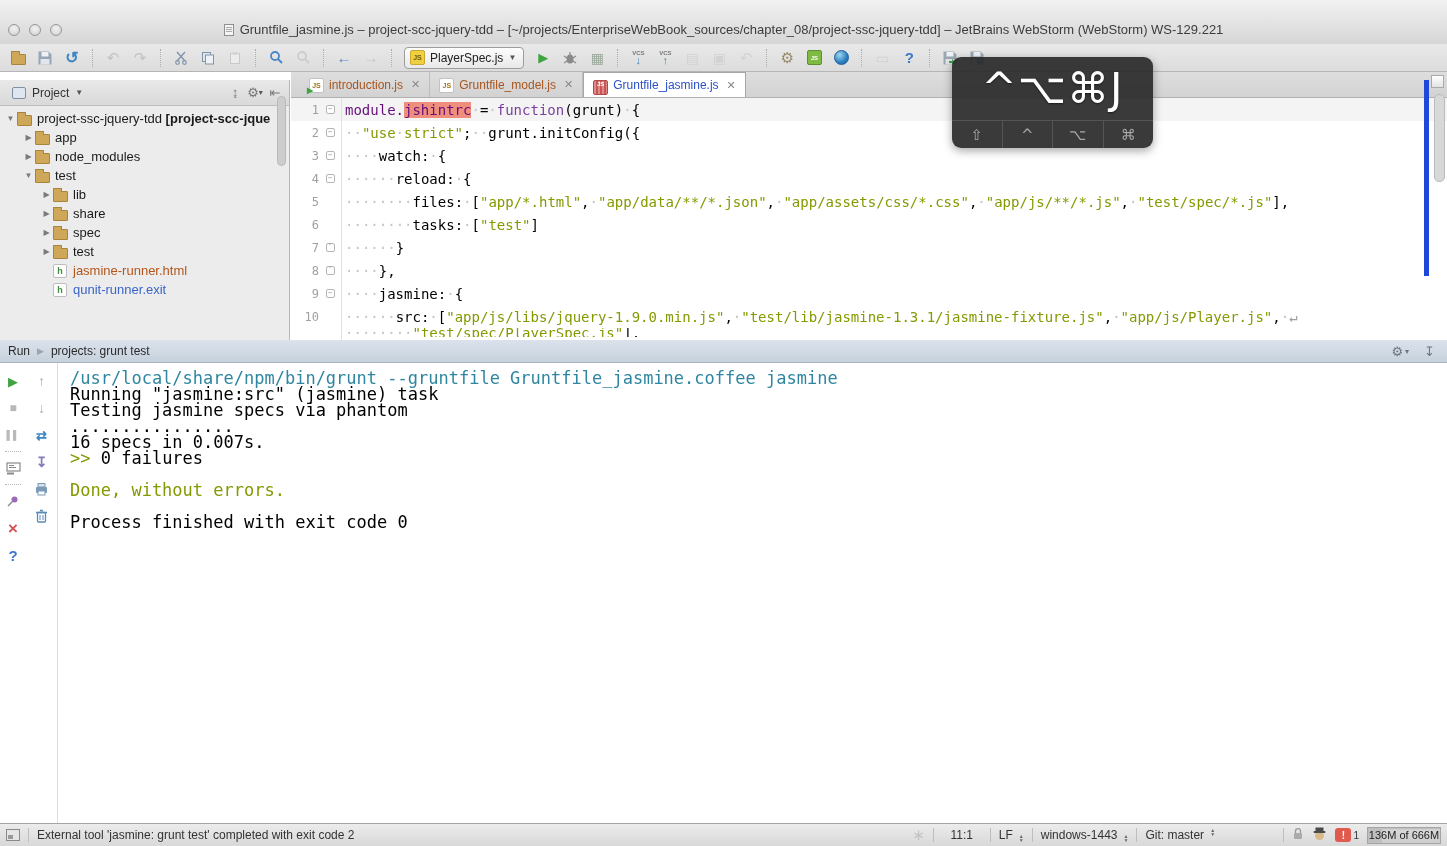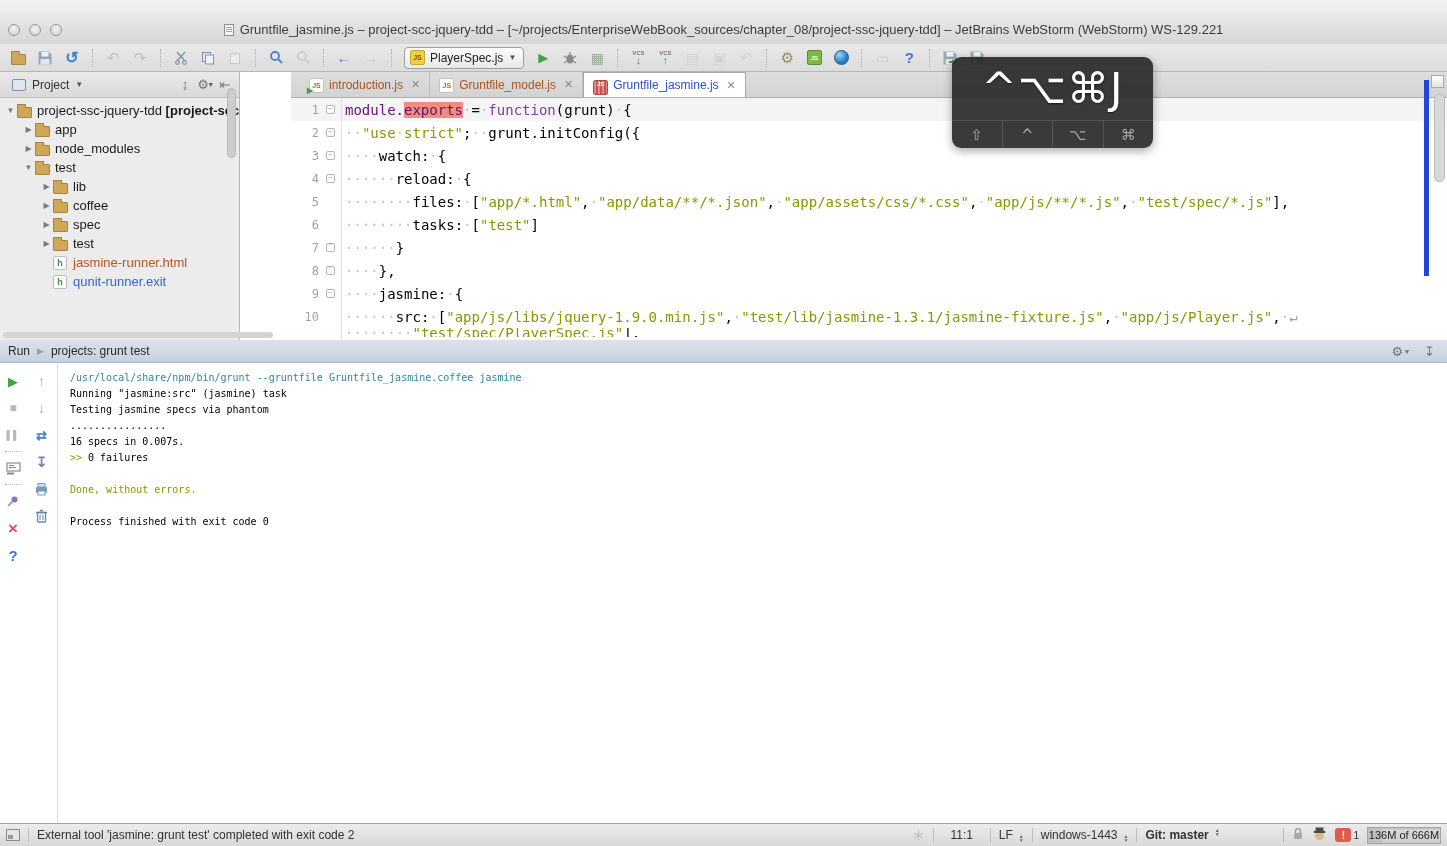--- a/index.html
+++ b/index.html
@@ -38,21 +38,21 @@
   .jsbadge.yellow { background:#f0d040; border-color:#c9a92c; color:#6a5a10; }
   .jsbadge .runov { position:absolute; left:-3px; bottom:-3px; font-size:8px; color:#3fa33f; }
   .tdbadge { display:inline-flex; align-items:flex-start; justify-content:center; width:15px; height:15px; border-radius:2px;
     background:repeating-linear-gradient(90deg,#e08a8a 0 2px,#c95454 2px 4px); border:1px solid #b04848;
     font-size:6px; font-weight:bold; color:#fff; }
   .sphere { width:15px; height:15px; border-radius:50%; background:radial-gradient(circle at 35% 30%, #9fd8f0, #2d7fc1 60%, #1b5e9e); border:1px solid #1b5e9e; }
 
   
   .main { position:absolute; left:0; top:72px; width:1447px; height:268px; }
 
-  .project-panel { position:absolute; left:0; top:0; width:240px; height:268px; background:#ececec; border-right:1px solid #b6b6b6; }
+  .project-panel { position:absolute; left:0; top:8px; width:290px; height:268px; background:#ececec; border-right:1px solid #b6b6b6; }
   .panel-header { height:26px; background:linear-gradient(#e9e9e9,#d9d9d9); border-bottom:1px solid #bdbdbd;
     display:flex; align-items:center; font-size:12px; color:#333; padding:0 4px; }
   .panel-title-btn { display:flex; align-items:center; gap:6px; padding:2px 8px; }
   .ph-icon { width:14px; height:12px; border:1px solid #7f8fa4; background:#dfe6f0; border-radius:2px; }
   .ph-caret { font-size:8px; color:#555; }
   .panel-header .spacer { flex:1; }
   .ph-btn { width:20px; height:20px; display:flex; align-items:center; justify-content:center; color:#787878; font-size:13px; }
 
   .tree { position:absolute; left:0; top:26px; right:0; bottom:0; overflow:hidden; font-size:13px; color:#1a1a1a; padding-top:3px; }
   .trow { height:19px; display:flex; align-items:center; white-space:nowrap; }
@@ -100,21 +100,21 @@
   .run-header .spacer { flex:1; }
   .rh-btn { display:flex; align-items:center; color:#6d7681; font-size:13px; gap:2px; padding:0 4px; }
   .rh-caret { font-size:8px; }
 
   .run-body { position:absolute; left:0; top:23px; right:0; bottom:0; display:flex; }
   .rtb { width:26px; padding-top:9px; display:flex; flex-direction:column; align-items:center; gap:9px; flex:none; }
   .rtb2 { width:32px; border-right:1px solid #dcdcdc; }
   .ricon { width:20px; height:18px; display:flex; align-items:center; justify-content:center; }
   .dotsep { width:16px; border-top:1px dotted #bbb; margin:-2px 0; }
 
-  .console { flex:1; padding:7px 0 0 12px; font-family:"DejaVu Sans Mono","Liberation Mono",monospace; font-size:10px; line-height:16px; white-space:pre; }
+  .console { flex:1; padding:7px 0 0 12px; font-family:"DejaVu Sans Mono","Liberation Mono",monospace; font-size:17px; line-height:16px; white-space:pre; }
   .cmd { color:#2e86a0; }
   .grn { color:#859900; }
 
   
   .statusbar { position:absolute; left:0; top:823px; width:1447px; height:23px;
     background:linear-gradient(#ececec,#d8d8d8); border-top:1px solid #a5a5a5;
     display:flex; align-items:center; font-size:12px; color:#333; padding:0 6px; gap:8px; }
   .sb-sep { width:1px; height:14px; background:#bdbdbd; }
   .sb-toggle { width:14px; height:12px; border:1px solid #8a8a8a; background:#e6e6e6; position:relative; }
   .sb-toggle:before { content:""; position:absolute; left:1px; bottom:1px; width:5px; height:4px; background:#9a9a9a; }
@@ -311,21 +311,21 @@
             <span class="ticon">
               <span class="cssfolder"></span>
             </span>
             <span class="tlabel ">lib</span>
           </div>
           <div class="trow" style="padding-left: 40px;">
             <span class="tarrow">▶</span>
             <span class="ticon">
               <span class="cssfolder"></span>
             </span>
-            <span class="tlabel ">coffee</span>
+            <span class="tlabel ">share</span>
           </div>
           <div class="trow" style="padding-left: 40px;">
             <span class="tarrow">▶</span>
             <span class="ticon">
               <span class="cssfolder"></span>
             </span>
             <span class="tlabel ">spec</span>
           </div>
           <div class="trow" style="padding-left: 40px;">
             <span class="tarrow">▶</span>
@@ -366,21 +366,21 @@
             <span class="close">✕</span>
           </div>
           <div class="tab active">
             <span><span class="tdbadge">JS</span></span>
             <span>Gruntfile_jasmine.js</span>
             <span class="close">✕</span>
           </div>
         </div>
       <div class="code-area" id="code">
         <div class="gutterline"></div>
-      <div class="cline hl-row"><span class="lnum">1</span><span class="foldcol"><span class="foldbox">−</span></span><span class="ctext"><span class="fld">module.</span><span class="fld hl">exports</span><span class="pln"><i class="ws">·</i>=<i class="ws">·</i></span><span class="kw">function</span><span class="pln">(grunt)<i class="ws">·</i>{</span></span></div>
+      <div class="cline hl-row"><span class="lnum">1</span><span class="foldcol"><span class="foldbox">−</span></span><span class="ctext"><span class="fld">module.</span><span class="fld hl">jshintrc</span><span class="pln"><i class="ws">·</i>=<i class="ws">·</i></span><span class="kw">function</span><span class="pln">(grunt)<i class="ws">·</i>{</span></span></div>
           <div class="cline"><span class="lnum">2</span><span class="foldcol"><span class="foldbox">−</span></span><span class="ctext"><span class="pln"><i class="ws">·</i><i class="ws">·</i></span><span class="str">"use<i class="ws">·</i>strict"</span><span class="pln">;<i class="ws">·</i><i class="ws">·</i>grunt.initConfig({</span></span></div>
           <div class="cline"><span class="lnum">3</span><span class="foldcol"><span class="foldbox">−</span></span><span class="ctext"><span class="pln"><i class="ws">·</i><i class="ws">·</i><i class="ws">·</i><i class="ws">·</i>watch:<i class="ws">·</i>{</span></span></div>
           <div class="cline"><span class="lnum">4</span><span class="foldcol"><span class="foldbox">−</span></span><span class="ctext"><span class="pln"><i class="ws">·</i><i class="ws">·</i><i class="ws">·</i><i class="ws">·</i><i class="ws">·</i><i class="ws">·</i>reload:<i class="ws">·</i>{</span></span></div>
           <div class="cline"><span class="lnum">5</span><span class="foldcol"></span><span class="ctext"><span class="pln"><i class="ws">·</i><i class="ws">·</i><i class="ws">·</i><i class="ws">·</i><i class="ws">·</i><i class="ws">·</i><i class="ws">·</i><i class="ws">·</i>files:<i class="ws">·</i>[</span><span class="str">"app/*.html"</span><span class="pln">,<i class="ws">·</i></span><span class="str">"app/data/**/*.json"</span><span class="pln">,<i class="ws">·</i></span><span class="str">"app/assets/css/*.css"</span><span class="pln">,<i class="ws">·</i></span><span class="str">"app/js/**/*.js"</span><span class="pln">,<i class="ws">·</i></span><span class="str">"test/spec/*.js"</span><span class="pln">],</span></span></div>
           <div class="cline"><span class="lnum">6</span><span class="foldcol"></span><span class="ctext"><span class="pln"><i class="ws">·</i><i class="ws">·</i><i class="ws">·</i><i class="ws">·</i><i class="ws">·</i><i class="ws">·</i><i class="ws">·</i><i class="ws">·</i>tasks:<i class="ws">·</i>[</span><span class="str">"test"</span><span class="pln">]</span></span></div>
           <div class="cline"><span class="lnum">7</span><span class="foldcol"><span class="foldbox">ˆ</span></span><span class="ctext"><span class="pln"><i class="ws">·</i><i class="ws">·</i><i class="ws">·</i><i class="ws">·</i><i class="ws">·</i><i class="ws">·</i>}</span></span></div>
           <div class="cline"><span class="lnum">8</span><span class="foldcol"><span class="foldbox">ˆ</span></span><span class="ctext"><span class="pln"><i class="ws">·</i><i class="ws">·</i><i class="ws">·</i><i class="ws">·</i>},</span></span></div>
           <div class="cline"><span class="lnum">9</span><span class="foldcol"><span class="foldbox">−</span></span><span class="ctext"><span class="pln"><i class="ws">·</i><i class="ws">·</i><i class="ws">·</i><i class="ws">·</i>jasmine:<i class="ws">·</i>{</span></span></div>
           <div class="cline"><span class="lnum">10</span><span class="foldcol"></span><span class="ctext"><span class="pln"><i class="ws">·</i><i class="ws">·</i><i class="ws">·</i><i class="ws">·</i><i class="ws">·</i><i class="ws">·</i>src:<i class="ws">·</i>[</span><span class="str">"app/js/libs/jquery-1.9.0.min.js"</span><span class="pln">,<i class="ws">·</i></span><span class="str">"test/lib/jasmine-1.3.1/jasmine-fixture.js"</span><span class="pln">,<i class="ws">·</i></span><span class="str">"app/js/Player.js"</span><span class="pln">,<i class="ws">·</i></span><span class="wrapmark">↵</span></span></div>
           <div class="cline sliver"><span class="lnum"></span><span class="foldcol"></span><span class="ctext"><span class="pln"><i class="ws">·</i><i class="ws">·</i><i class="ws">·</i><i class="ws">·</i><i class="ws">·</i><i class="ws">·</i><i class="ws">·</i><i class="ws">·</i></span><span class="str">"test/spec/PlayerSpec.js"</span><span class="pln">],</span></span></div>
@@ -482,21 +482,21 @@
     <span><span>LF</span><span class="stepper">
           <span>▲</span>
           <span>▼</span>
         </span></span>
     <div class="sb-sep"></div>
     <span><span>windows-1443</span><span class="stepper">
           <span>▲</span>
           <span>▼</span>
         </span></span>
     <div class="sb-sep"></div>
-    <span style="min-width:130px;display:inline-flex;font-weight:bold;">
+    <span style="min-width:130px;display:inline-flex;">
         <span>Git: master</span>
         <span class="stepper">
           <span>▲</span>
           <span>▼</span>
         </span>
       </span>
     <div class="sb-sep"></div>
     <span>
       <svg width="12" height="14" viewBox="0 0 12 14">
           <path d="M3.5 6V4.2a2.5 2.5 0 015 0V6" stroke="#9a9a9a" stroke-width="1.3" fill="none"></path>

